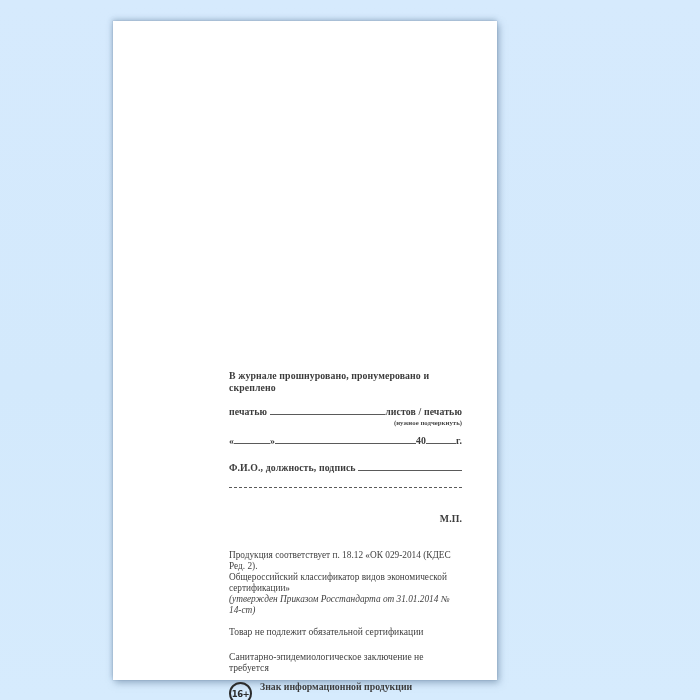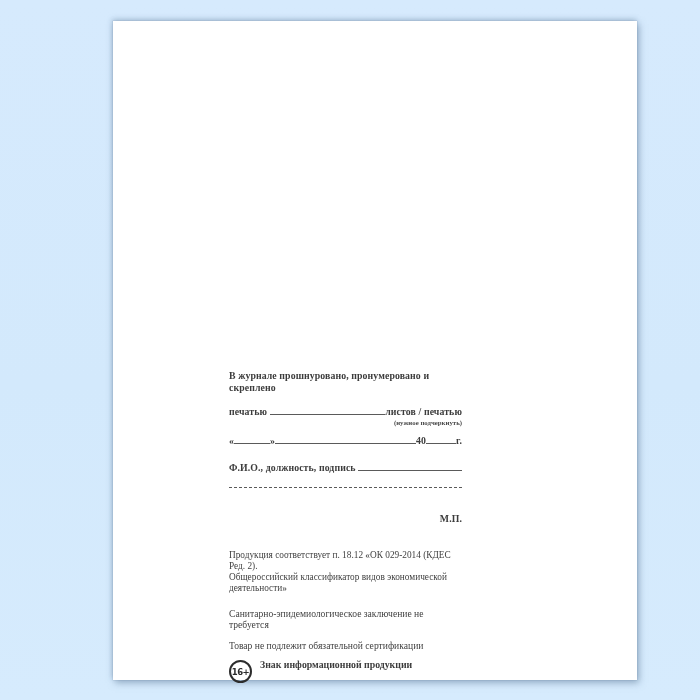--- a/index.html
+++ b/index.html
@@ -2,21 +2,21 @@
 <html><head>
 <meta charset="utf-8">
 <style>
   html,body{margin:0;padding:0;}
   body{
     width:700px;height:700px;position:relative;overflow:hidden;
     background:linear-gradient(180deg,#d6eafd 0%,#d3e9fc 55%,#d6ebfd 100%);
     font-family:"Liberation Serif", serif;
   }
   .sheet{
-    position:absolute;left:113px;top:21px;width:524px;height:659px;
+    position:absolute;left:113px;top:21px;width:384px;height:659px;
     background:#ffffff;
     box-shadow:2px 3px 7px rgba(96,125,155,.55),-1px -2px 5px rgba(96,125,155,.35),0 0 1px rgba(96,125,155,.5);
   }
   .content{
     position:absolute;left:116px;top:349px;width:233px;
     color:#3c3c3c;
   }
   .slab{font-family:"Liberation Serif",serif;font-weight:700;font-size:9.8px;line-height:12px;letter-spacing:.1px;}
   .row{display:flex;align-items:baseline;}
   .blank{display:inline-block;border-bottom:1px solid #5a5a5a;height:9px;}
@@ -76,25 +76,26 @@
     </div>
 
     <div class="row fullline">
       <span class="blank"></span>
     </div>
 
     <div class="slab mp">М.П.</div>
 
     <div class="para">
       <div>Продукция соответствует п. 18.12 «ОК 029-2014 (КДЕС Ред. 2).</div>
-      <div>Общероссийский классификатор видов экономической деятельности»</div>
+      <div>Общероссийский классификатор видов экономической сертификации»</div>
+      <div class="it">(утвержден Приказом Росстандарта от 31.01.2014 № 14-ст)</div>
     </div>
 
+    <div class="note-line">Товар не подлежит обязательной сертификации</div>
     <div class="note-line first">Санитарно-эпидемиологическое заключение не требуется</div>
-    <div class="note-line">Товар не подлежит обязательной сертификации</div>
 
     <div class="age-row">
       <div class="age-badge">16+</div>
       <div class="age-text">
         <div class="age-title">Знак информационной продукции</div>
 
       </div>
     </div>
 
   </div>

